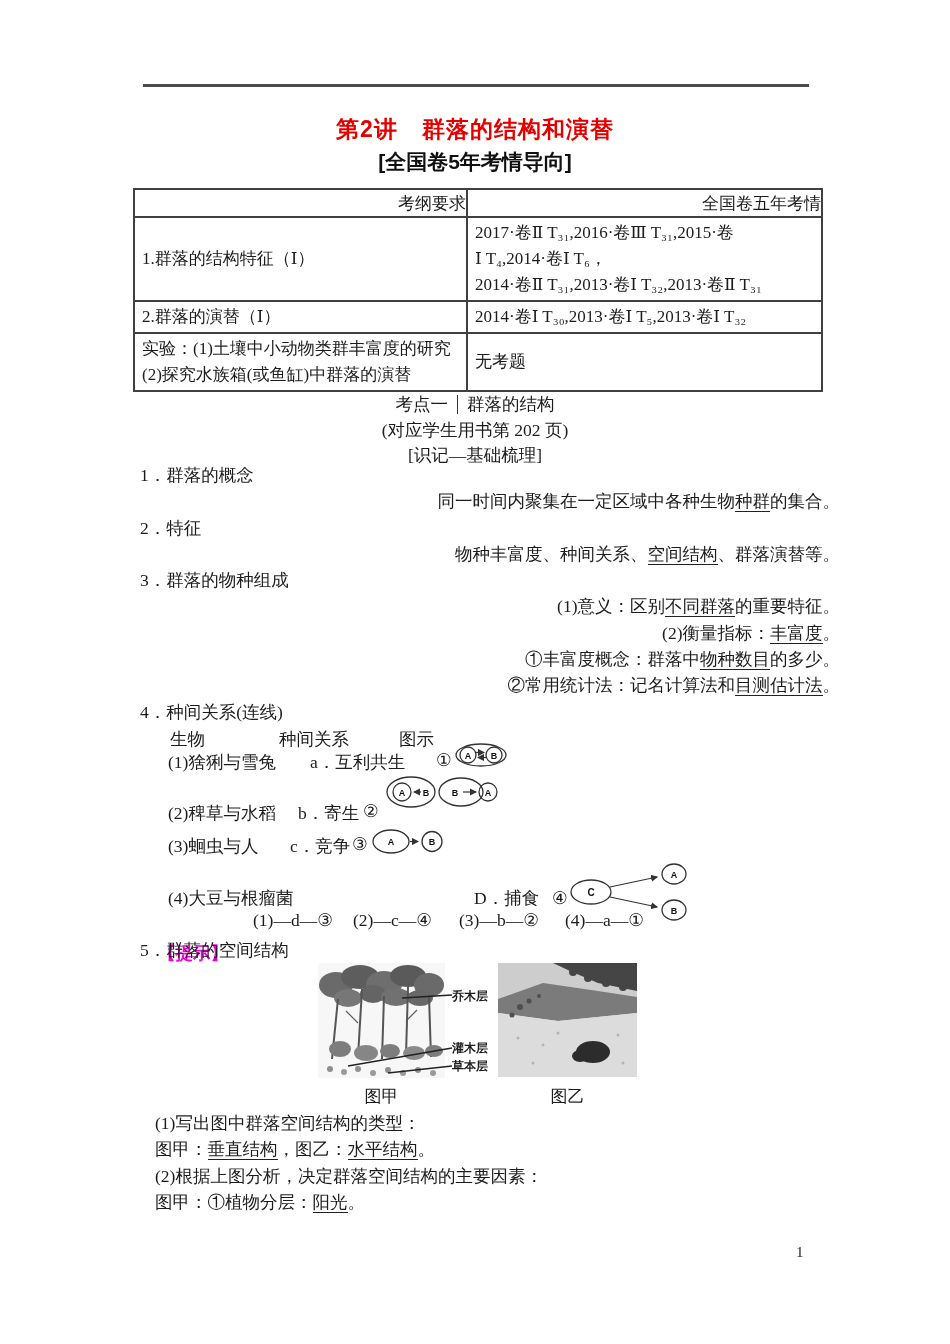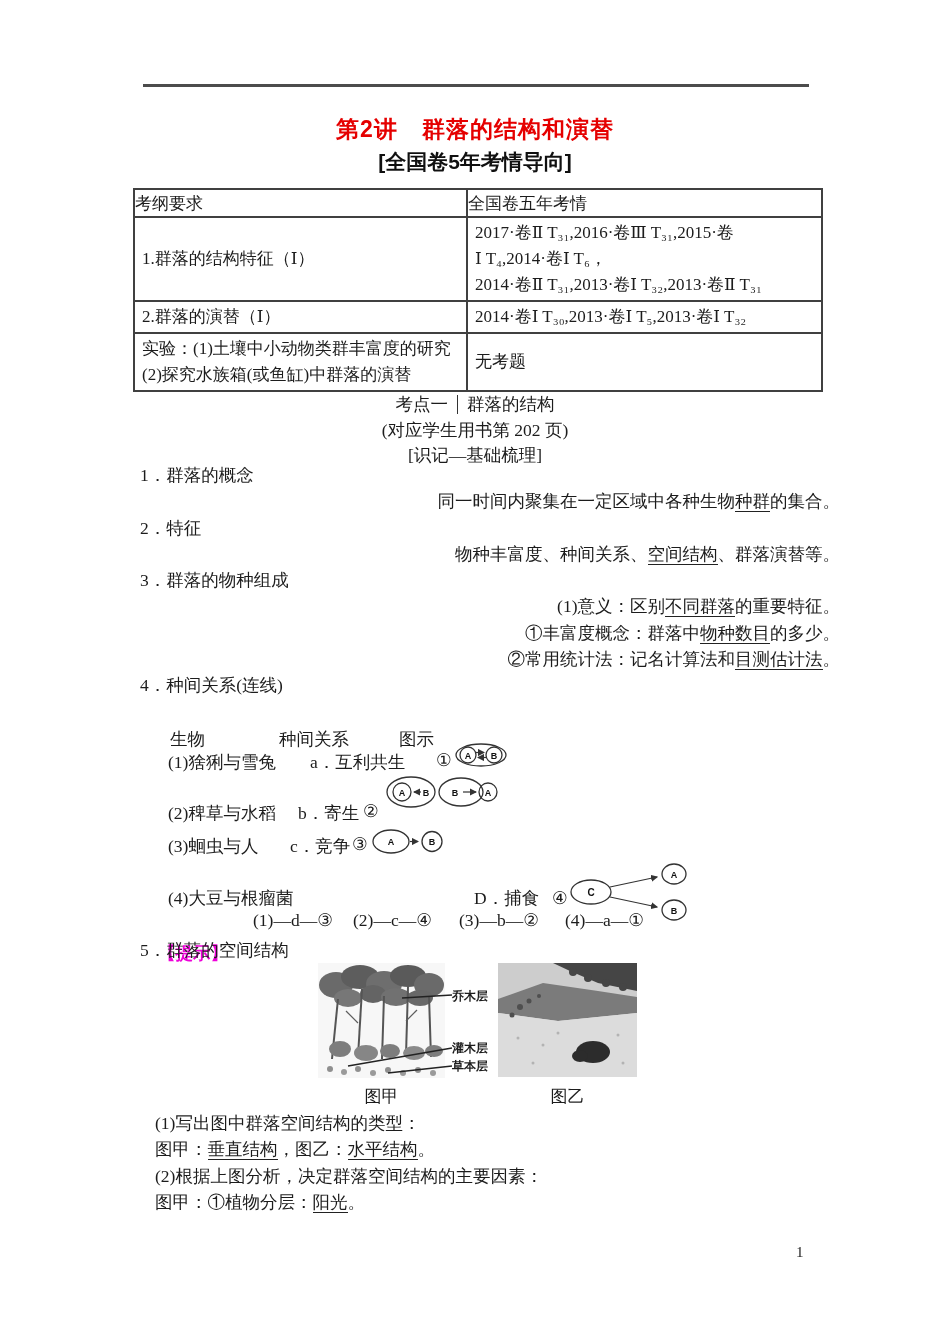--- a/index.html
+++ b/index.html
@@ -8,21 +8,21 @@
           font-family:"Liberation Serif","DejaVu Serif",serif; color:#1c1c1c; overflow:hidden; }
   .abs { position:absolute; }
   .rule { top:84px; left:143px; width:666px; height:3px; background:#4c4c4c; }
   .title { top:114px; left:0; width:950px; text-align:center; font-size:23px; font-weight:bold;
            color:var(--title_red,#e50000); font-family:"Liberation Sans","DejaVu Sans",sans-serif; letter-spacing:1px; }
   .banner { top:148px; left:0; width:950px; text-align:center; font-size:21px; font-weight:bold;
             color:#101010; font-family:"Liberation Sans","DejaVu Sans",sans-serif; }
   .exam-table { top:188px; left:133px; width:690px; border-collapse:collapse; table-layout:fixed; }
   .exam-table th, .exam-table td { border:2px solid #404040; font-size:17px; font-weight:normal;
             overflow:hidden; vertical-align:middle; }
-  .exam-table th { height:28px; text-align:left; }
+  .exam-table th { height:28px; text-align:right; }
   .exam-table col.c1 { width:333px; }
   .exam-table tr.r1 td { height:80px; }
   .exam-table tr.r2 td { height:30px; }
   .exam-table tr.r3 td { height:58px; }
   .exam-table td { padding:2px 7px; line-height:26px; }
   .center-line { left:0; width:950px; text-align:center; font-size:17.5px; white-space:nowrap; }
   .kd-head { top:392px; }
   .kd-div { display:inline-block; width:1px; height:19px; background:#333; margin:0 9px; vertical-align:-4px; }
   .kd-ref { top:418px; }
   .kd-tag { top:443px; }
@@ -94,20 +94,21 @@
   <div class="abs center-line kd-ref">(对应学生用书第 202 页)</div>
   <div class="abs center-line kd-tag">[识记—基础梳理]</div>
 
   <div class="abs basics">
       <div class="tline num"><span>1．群落的概念</span></div>
       <div class="tline body"><span>同一时间内聚集在一定区域中各种生物</span><span class="u">种群</span><span>的集合。</span></div>
       <div class="tline num"><span>2．特征</span></div>
       <div class="tline body"><span>物种丰富度、种间关系、</span><span class="u">空间结构</span><span>、群落演替等。</span></div>
       <div class="tline num"><span>3．群落的物种组成</span></div>
       <div class="tline body"><span>(1)意义：区别</span><span class="u">不同群落</span><span>的重要特征。</span></div>
+      <div class="tline body"><span>(2)衡量指标：</span><span class="u">丰富度</span><span>。</span></div>
       <div class="tline body"><span>①丰富度概念：群落中</span><span class="u">物种数目</span><span>的多少。</span></div>
       <div class="tline body"><span>②常用统计法：记名计算法和</span><span class="u">目测估计法</span><span>。</span></div>
       <div class="tline num"><span>4．种间关系(连线)</span></div>
     </div>
 
   <span class="mt" style="left:170px;top:727px">生物</span>
   <span class="mt" style="left:279px;top:727px">种间关系</span>
   <span class="mt" style="left:399px;top:727px">图示</span>
 
   <span class="mt" style="left:168px;top:750px">(1)猞猁与雪兔</span>

